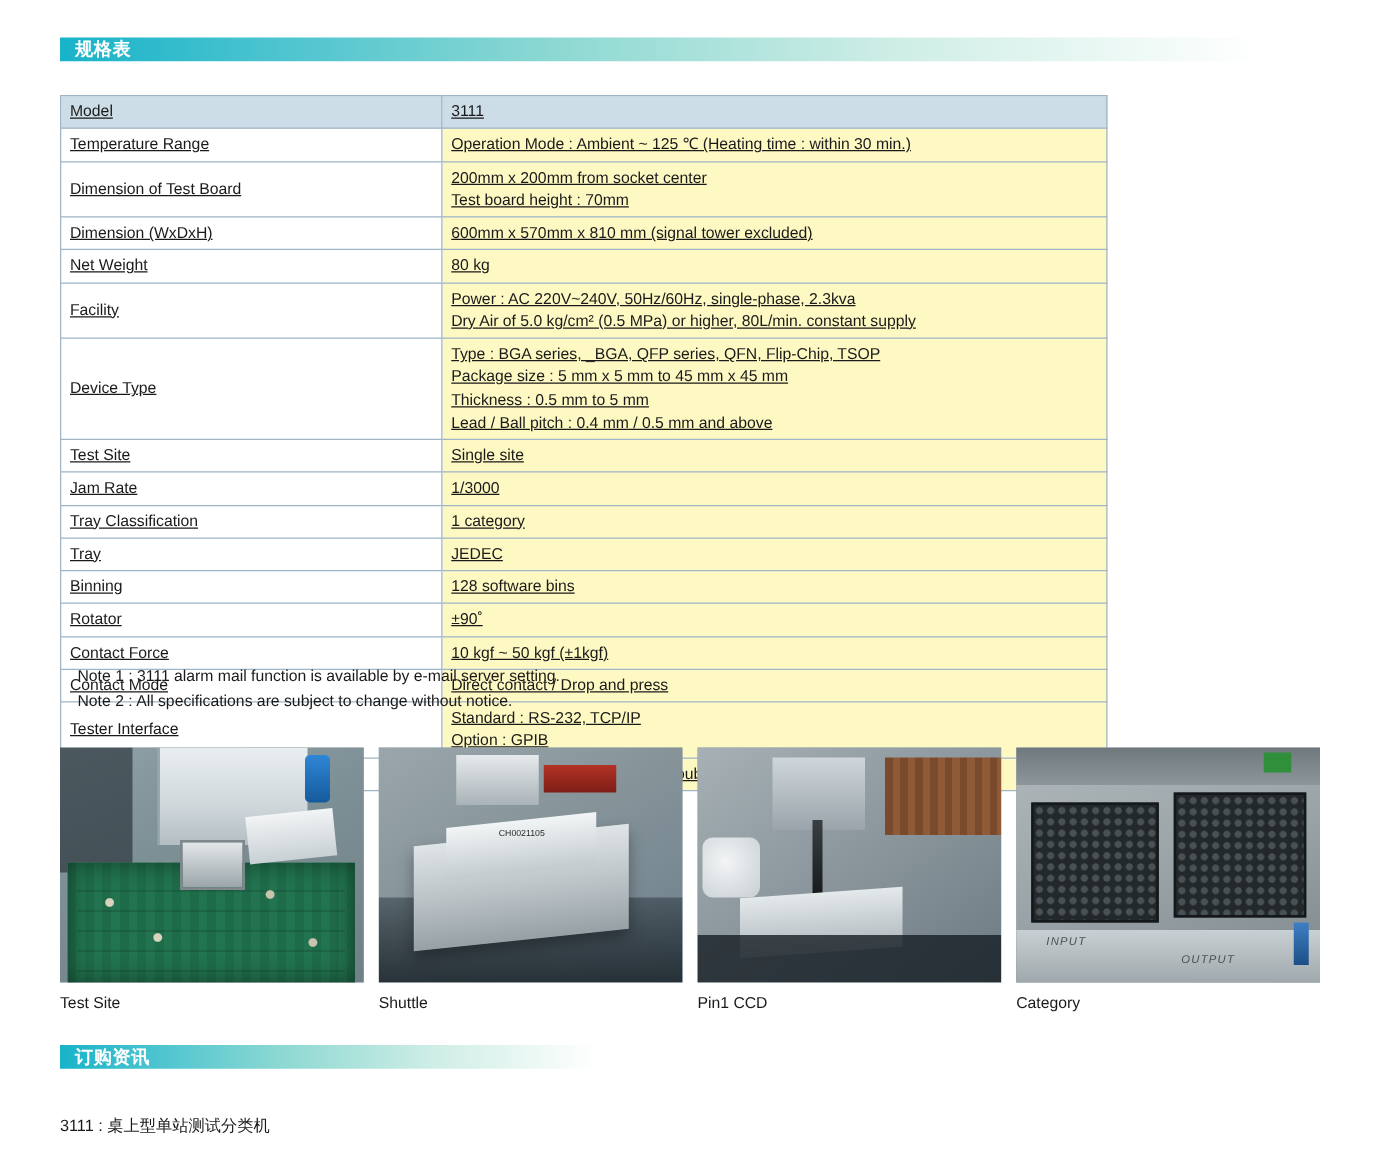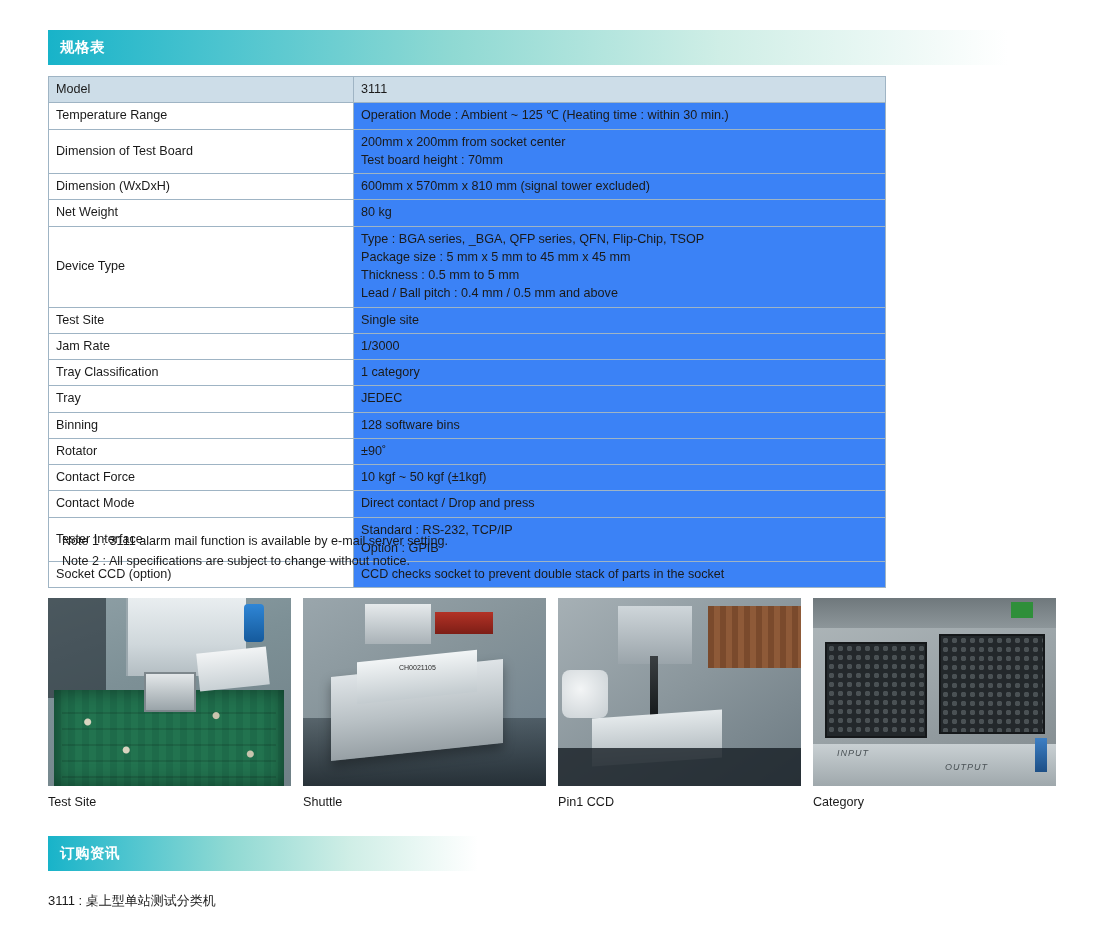--- a/index.html
+++ b/index.html
@@ -19,21 +19,21 @@
   .page {
     position: absolute;
     left: 0; top: 0;
     width: 1102px;
     height: 936px;
   }
 
   
   .section-band {
     position: absolute;
-    height: 35px;
+    height: 19px;
     background: linear-gradient(to right, #18b3c9 0%, #4cc4cf 18%, #8fd9d3 42%, #cfeee6 70%, #ffffff 100%);
     display: flex;
     align-items: center;
   }
   .section-band .band-title {
     color: #ffffff;
     font-size: 14.5px;
     font-weight: bold;
     padding-left: 12px;
     letter-spacing: 0.5px;
@@ -42,37 +42,38 @@
   #band-order { left: 48px; top: 836px; width: 430px; }
 
   
   .spec-table {
     position: absolute;
     left: 48px;
     top: 76px;
     width: 838px;
     border-collapse: collapse;
     font-size: 12.6px;
+    text-decoration: underline;
   }
   .spec-table td {
     border: 1px solid #9fb4c4;
     padding: 3px 7px 4px 7px;
     vertical-align: middle;
     line-height: 1.45;
   }
   .spec-table tr.head td {
     background: #cddde8;
     font-weight: normal;
   }
   .spec-table td.label {
     width: 305px;
     background: #ffffff;
   }
   .spec-table tr.head td.label { background: #cddde8; }
-  .spec-table td.value { background: #3b82f6; }
+  .spec-table td.value { background: #fef9c3; }
   .spec-table .multiline span { display: block; }
 
   
   .notes {
     position: absolute;
     left: 62px;
     top: 532px;
     font-size: 12.6px;
     line-height: 1.55;
   }
@@ -250,20 +251,27 @@
           <span>Test board height : 70mm</span>
         </td>
       </tr>
       <tr>
         <td class="label">Dimension (WxDxH)</td>
         <td class="value">600mm x 570mm x 810 mm (signal tower excluded)</td>
       </tr>
       <tr>
         <td class="label">Net Weight</td>
         <td class="value">80 kg</td>
+      </tr>
+      <tr>
+        <td class="label">Facility</td>
+        <td class="value multiline">
+          <span>Power : AC 220V~240V, 50Hz/60Hz, single-phase, 2.3kva</span>
+          <span>Dry Air of 5.0 kg/cm² (0.5 MPa) or higher, 80L/min. constant supply</span>
+        </td>
       </tr>
       <tr>
         <td class="label">Device Type</td>
         <td class="value multiline">
           <span>Type : BGA series, _BGA, QFP series, QFN, Flip-Chip, TSOP</span>
           <span>Package size : 5 mm x 5 mm to 45 mm x 45 mm</span>
           <span>Thickness : 0.5 mm to 5 mm</span>
           <span>Lead / Ball pitch : 0.4 mm / 0.5 mm and above</span>
         </td>
       </tr>

